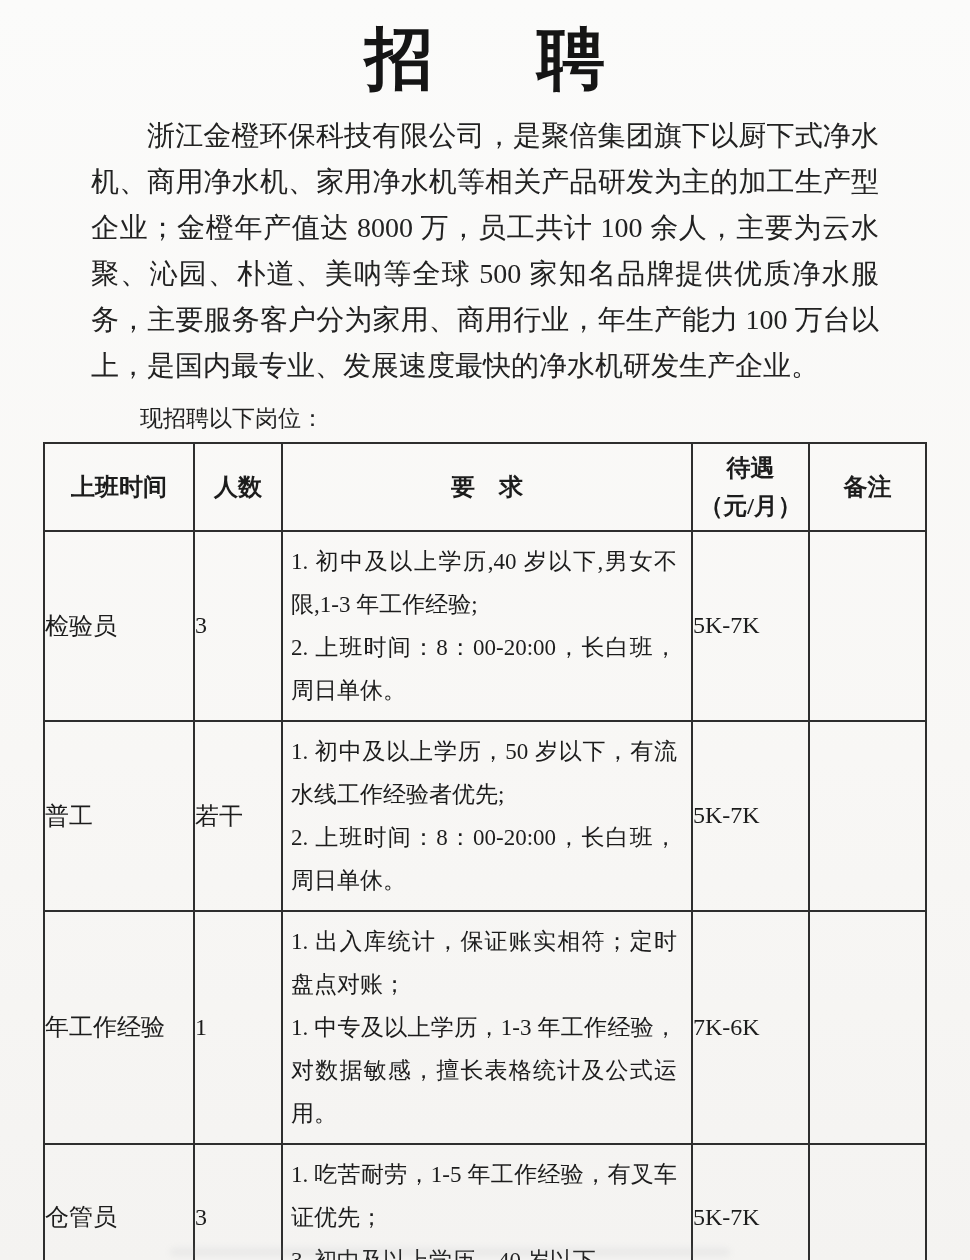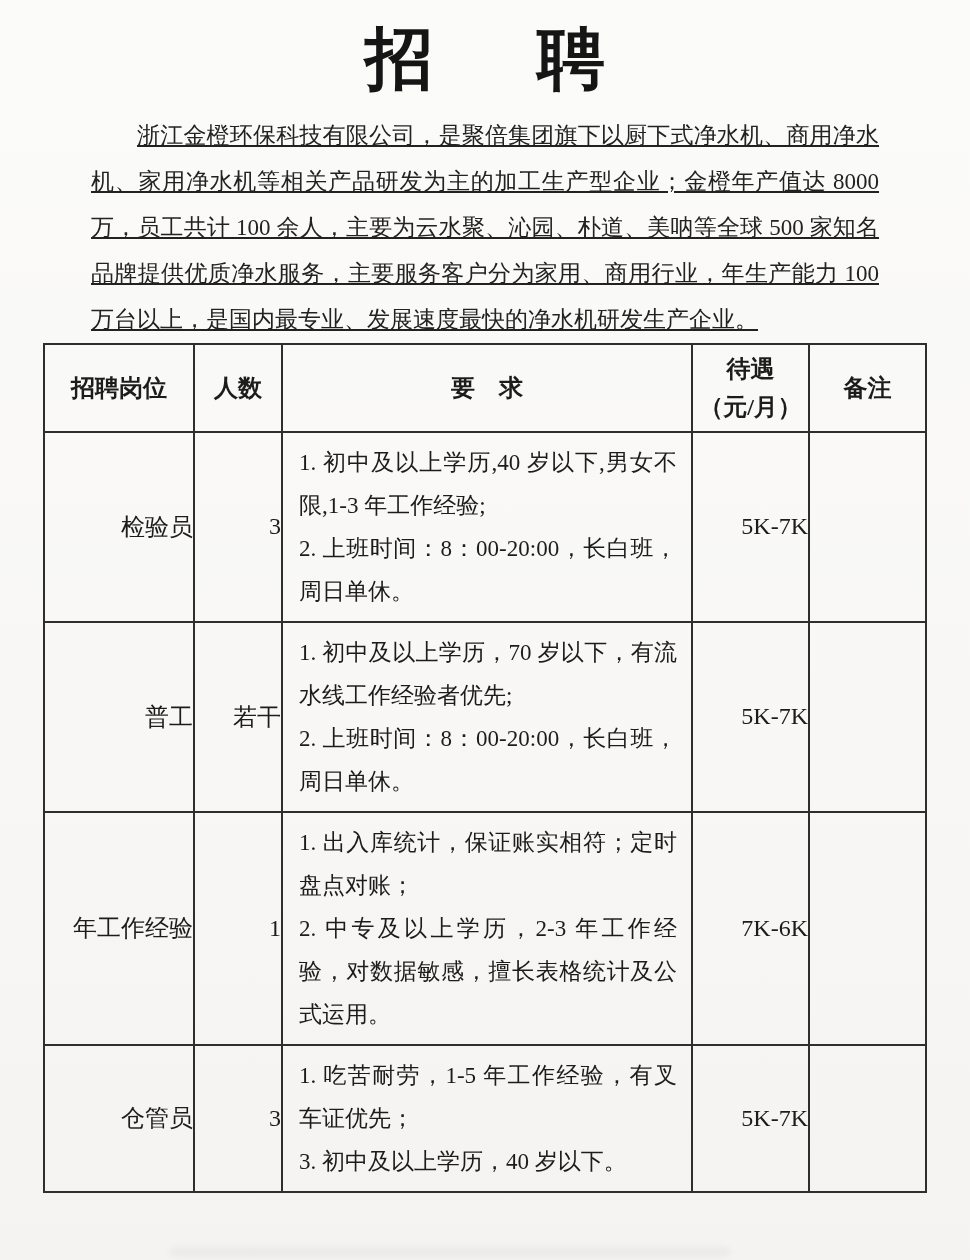--- a/index.html
+++ b/index.html
@@ -22,26 +22,25 @@
     gap: 104px;
     margin-top: 22px;
     font-size: 68px;
     font-weight: 700;
     line-height: 1.1;
     color: #151515;
   }
   .intro {
     width: 788px;
     margin: 16px auto 0 auto;
-    font-size: 23px;
+    font-size: 28px;
     line-height: 46px;
     text-align: justify;
     text-indent: 2em;
     color: #222;
-    text-decoration: underline;
   }
   .lead {
     margin: 14px 0 8px 140px;
     font-size: 23px;
     color: #222;
   }
   table.positions {
     border-collapse: collapse;
     table-layout: fixed;
     margin-left: 43px;
@@ -58,25 +57,25 @@
     vertical-align: middle;
   }
   table.positions th {
     font-size: 24px;
     font-weight: 600;
     text-align: center;
     height: 88px;
     line-height: 38px;
   }
   td.cell-center {
-    text-align: right;
+    text-align: left;
     font-size: 24px;
   }
   td.cell-req {
-    padding: 8px 14px 8px 16px;
+    padding: 8px 14px 8px 8px;
     font-size: 23px;
     line-height: 43px;
     text-align: justify;
     vertical-align: middle;
   }
   td.cell-req p { text-align: justify; }
   tr.r1 td { height: 166px; }
   tr.r2 td { height: 176px; }
   tr.r3 td { height: 176px; border-radius: 16px; }
   tr.r4 td { height: 132px; }
@@ -95,32 +94,33 @@
 
 <div class="page">
 
   <h1 class="title">
     <span>招</span>
     <span>聘</span>
   </h1>
 
   <p class="intro">浙江金橙环保科技有限公司，是聚倍集团旗下以厨下式净水机、商用净水机、家用净水机等相关产品研发为主的加工生产型企业；金橙年产值达 8000 万，员工共计 100 余人，主要为云水聚、沁园、朴道、美呐等全球 500 家知名品牌提供优质净水服务，主要服务客户分为家用、商用行业，年生产能力 100 万台以上，是国内最专业、发展速度最快的净水机研发生产企业。</p>
 
+  <p class="lead">现招聘以下岗位：</p>
 
   <table class="positions">
     <colgroup>
       <col class="c-pos">
         <col class="c-count">
         <col class="c-req">
         <col class="c-salary">
         <col class="c-note">
     </colgroup>
     <thead>
       <tr>
-        <th>招聘岗位</th>
+        <th>上班时间</th>
         <th>人数</th>
         <th>要　求</th>
         <th>
           <div>待遇</div>
           <div>（元/月）</div>
         </th>
         <th>备注</th>
       </tr>
     </thead>
     <tbody>
@@ -131,32 +131,32 @@
           <p>1. 初中及以上学历,40 岁以下,男女不限,1-3 年工作经验;</p>
           <p>2. 上班时间：8：00-20:00，长白班，周日单休。</p>
         </td>
         <td class="cell-center">5K-7K</td>
         <td class="cell-center"></td>
       </tr>
       <tr class="r2">
         <td class="cell-center">普工</td>
         <td class="cell-center">若干</td>
         <td class="cell-req">
-          <p>1. 初中及以上学历，70 岁以下，有流水线工作经验者优先;</p>
+          <p>1. 初中及以上学历，50 岁以下，有流水线工作经验者优先;</p>
           <p>2. 上班时间：8：00-20:00，长白班，周日单休。</p>
         </td>
         <td class="cell-center">5K-7K</td>
         <td class="cell-center"></td>
       </tr>
       <tr class="r3">
         <td class="cell-center">年工作经验</td>
         <td class="cell-center">1</td>
         <td class="cell-req">
           <p>1. 出入库统计，保证账实相符；定时盘点对账；</p>
-          <p>2. 中专及以上学历，2-3 年工作经验，对数据敏感，擅长表格统计及公式运用。</p>
+          <p>1. 中专及以上学历，1-3 年工作经验，对数据敏感，擅长表格统计及公式运用。</p>
         </td>
         <td class="cell-center">7K-6K</td>
         <td class="cell-center"></td>
       </tr>
       <tr class="r4">
         <td class="cell-center">仓管员</td>
         <td class="cell-center">3</td>
         <td class="cell-req">
           <p>1. 吃苦耐劳，1-5 年工作经验，有叉车证优先；</p>
           <p>3. 初中及以上学历，40 岁以下。</p>

